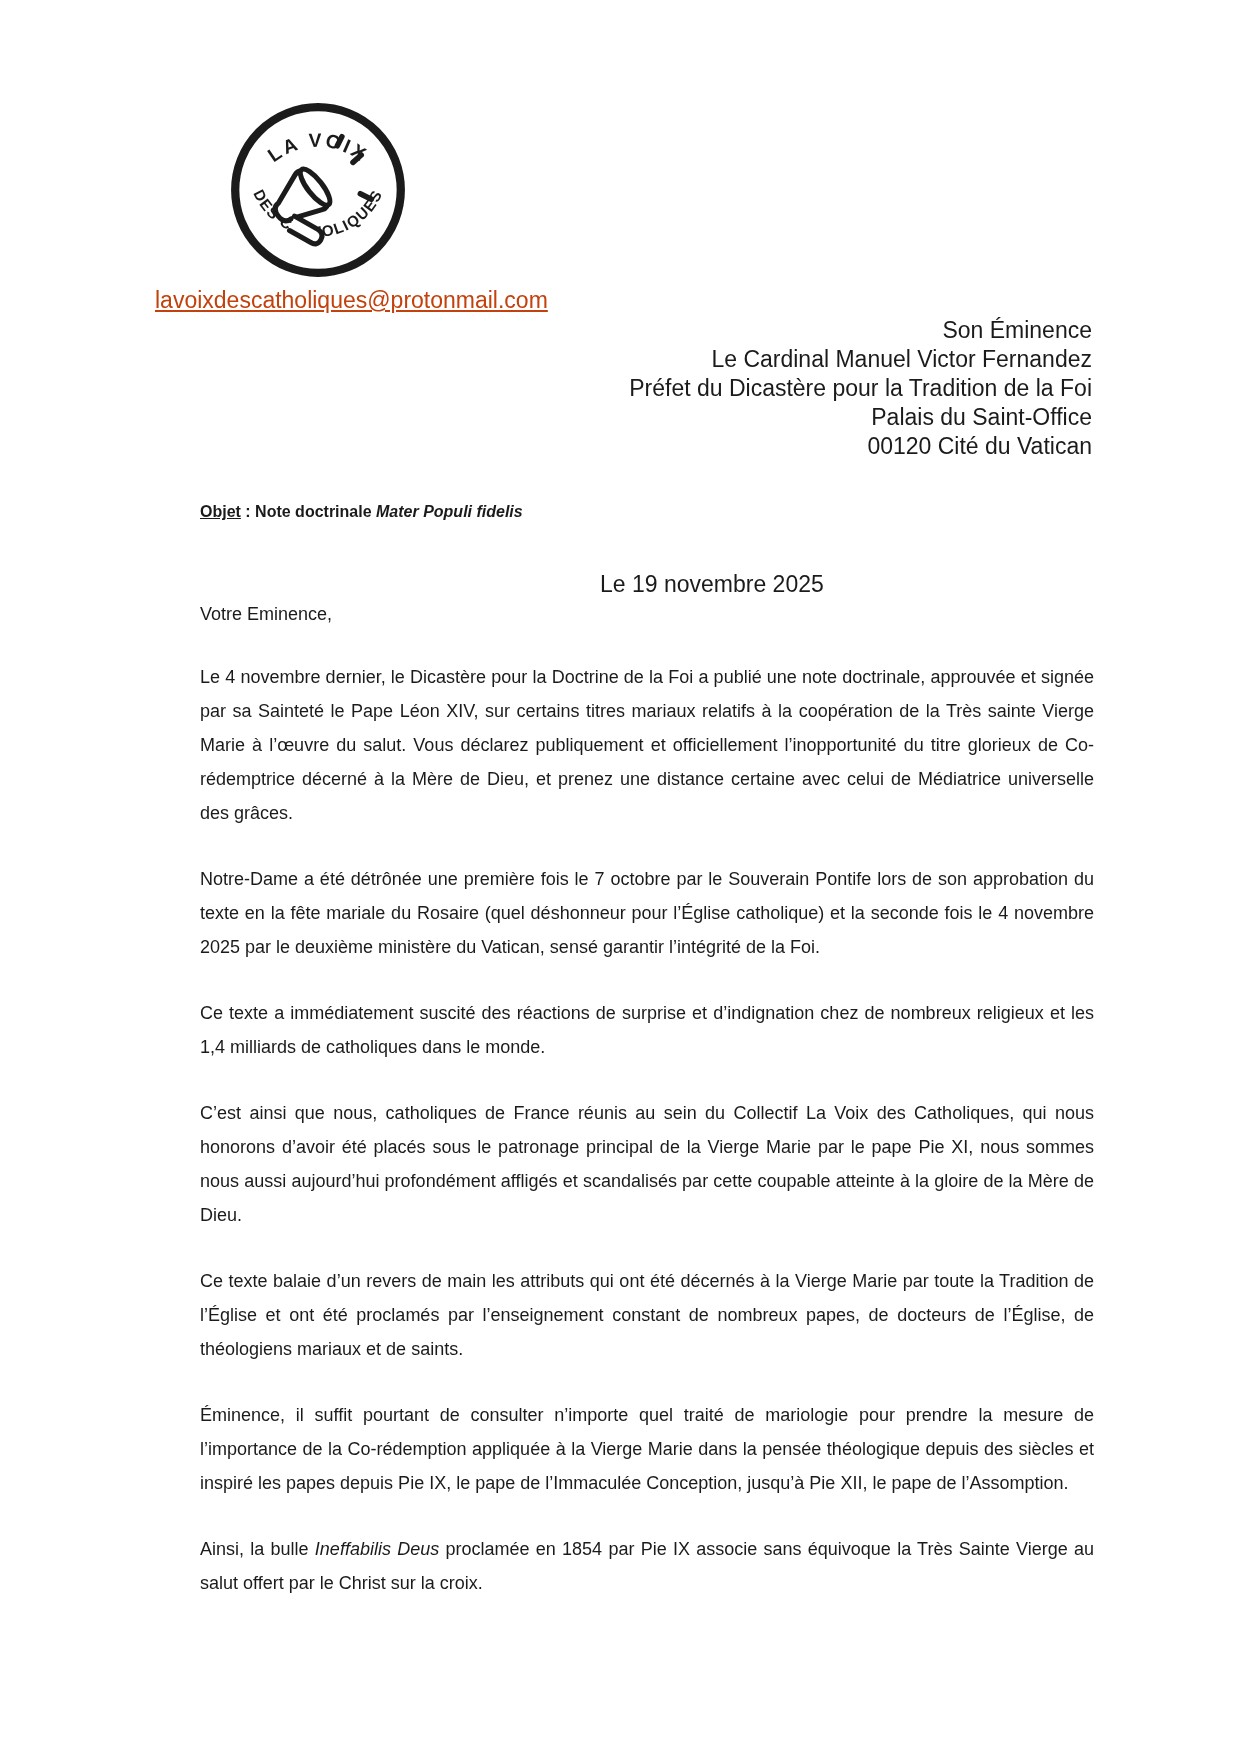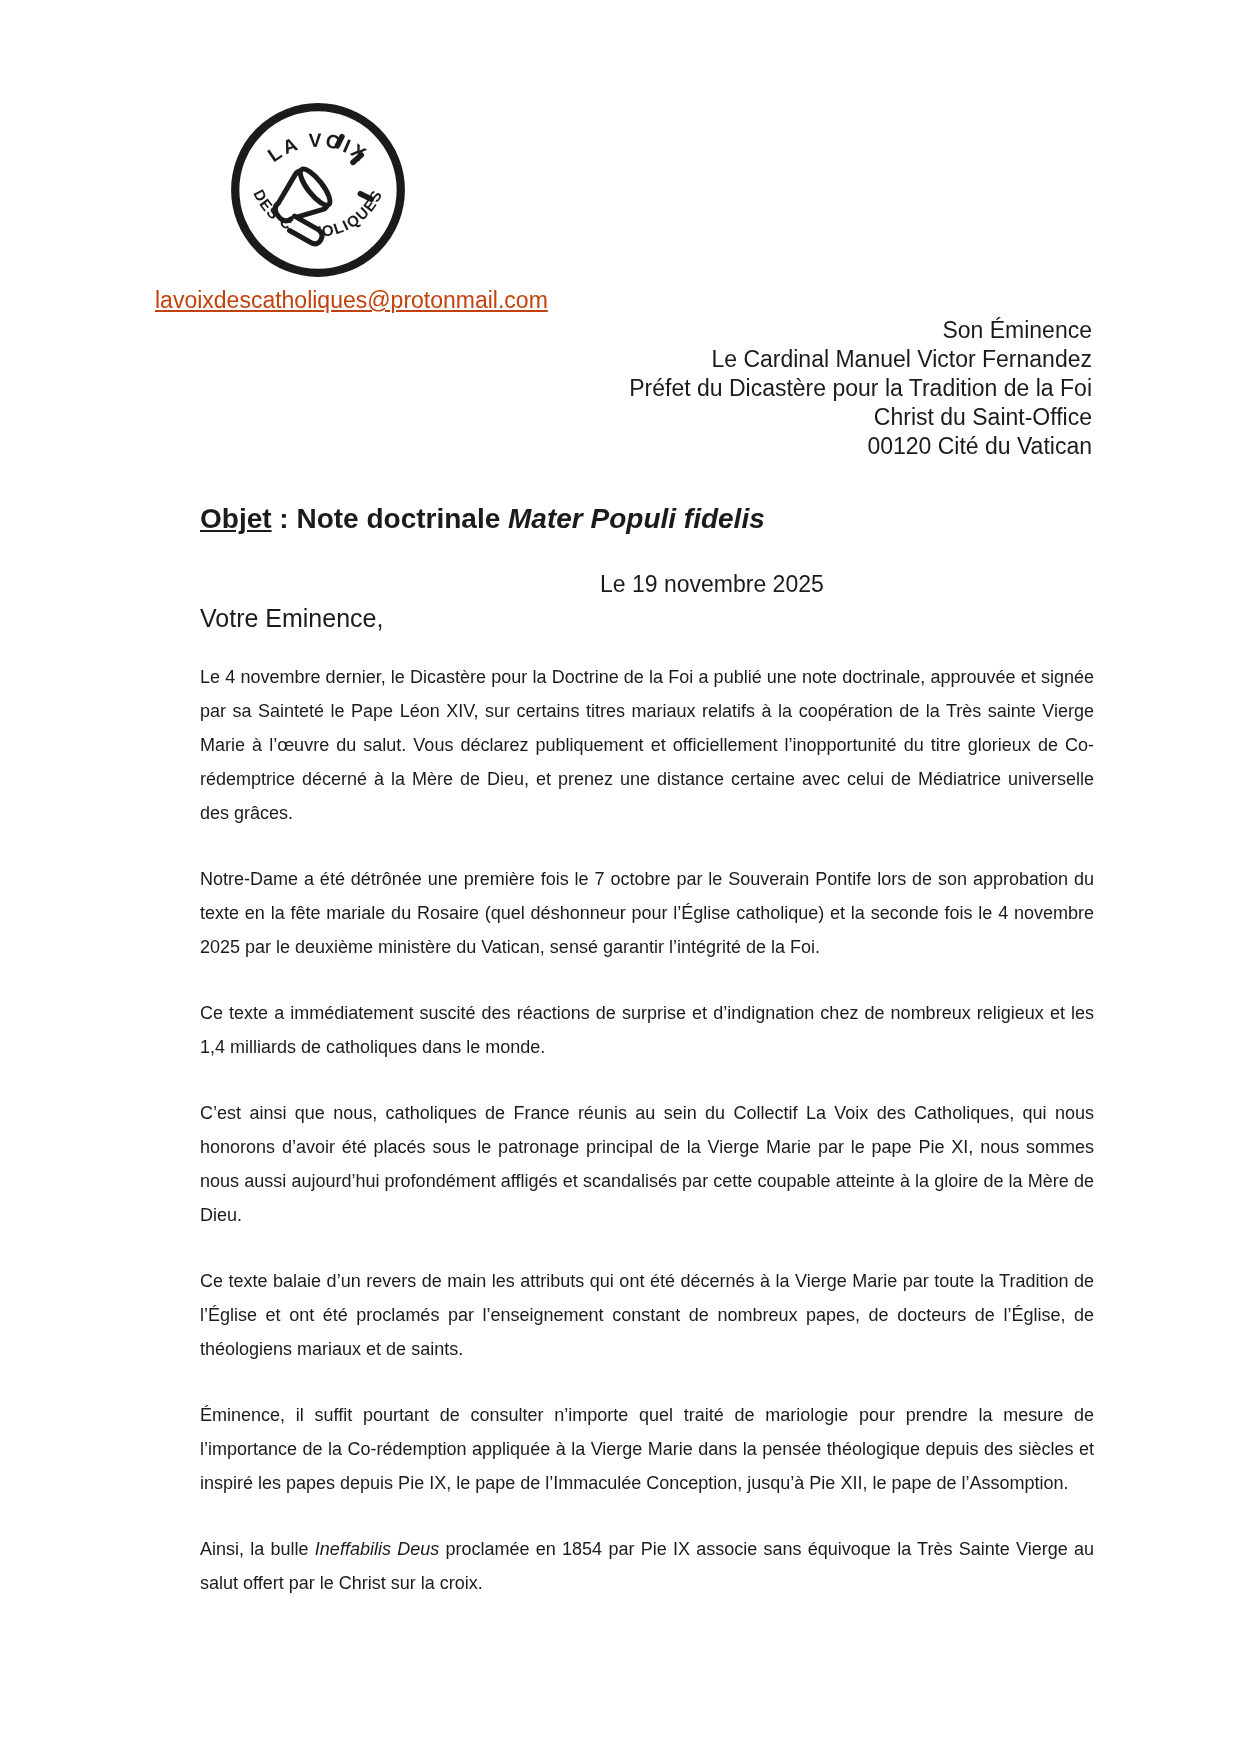--- a/index.html
+++ b/index.html
@@ -24,32 +24,32 @@
     font-size: 23px; text-decoration: underline; cursor: pointer;
   }
 
   
   .recipient {
     position: absolute; left: 600px; top: 316px; width: 492px;
     text-align: right; font-size: 23px; line-height: 29px;
   }
 
   
-  .subject { position: absolute; left: 200px; top: 503px; font-size: 28px; font-weight: 700; }
+  .subject { position: absolute; left: 200px; top: 503px; font-size: 16px; font-weight: 700; }
   .subject .label { text-decoration: underline; }
   .subject .italic { font-style: italic; }
 
   
   .date-line {
     position: absolute; left: 600px; top: 571px; width: 492px;
     text-align: left; font-size: 23px;
   }
 
   
-  .salutation { position: absolute; left: 200px; top: 604px; font-size: 25px; }
+  .salutation { position: absolute; left: 200px; top: 604px; font-size: 18px; }
 
   
   .letter-body {
     position: absolute; left: 200px; top: 660px; width: 894px;
     font-size: 18px; line-height: 34px; text-align: justify;
   }
   .letter-body p { margin-bottom: 32px; }
 </style>
 </head>
 <body>
@@ -79,21 +79,21 @@
       <line x1="146" y1="104" x2="158" y2="110"></line>
     </g>
   </svg>
 
   <a class="email-link" style="color:#c2410c" href="#">lavoixdescatholiques@protonmail.com</a>
 
   <div class="recipient">
       <div>Son Éminence</div>
       <div>Le Cardinal Manuel Victor Fernandez</div>
       <div>Préfet du Dicastère pour la Tradition de la Foi</div>
-      <div>Christ du Saint-Office</div>
+      <div>Palais du Saint-Office</div>
       <div>00120 Cité du Vatican</div>
     </div>
 
   <div class="subject"><span class="label">Objet</span><span> : </span><span>Note doctrinale </span><span class="italic">Mater Populi fidelis</span></div>
 
   <div class="date-line">Le 19 novembre 2025</div>
 
   <div class="salutation">Votre Eminence,</div>
 
   <div class="letter-body">

